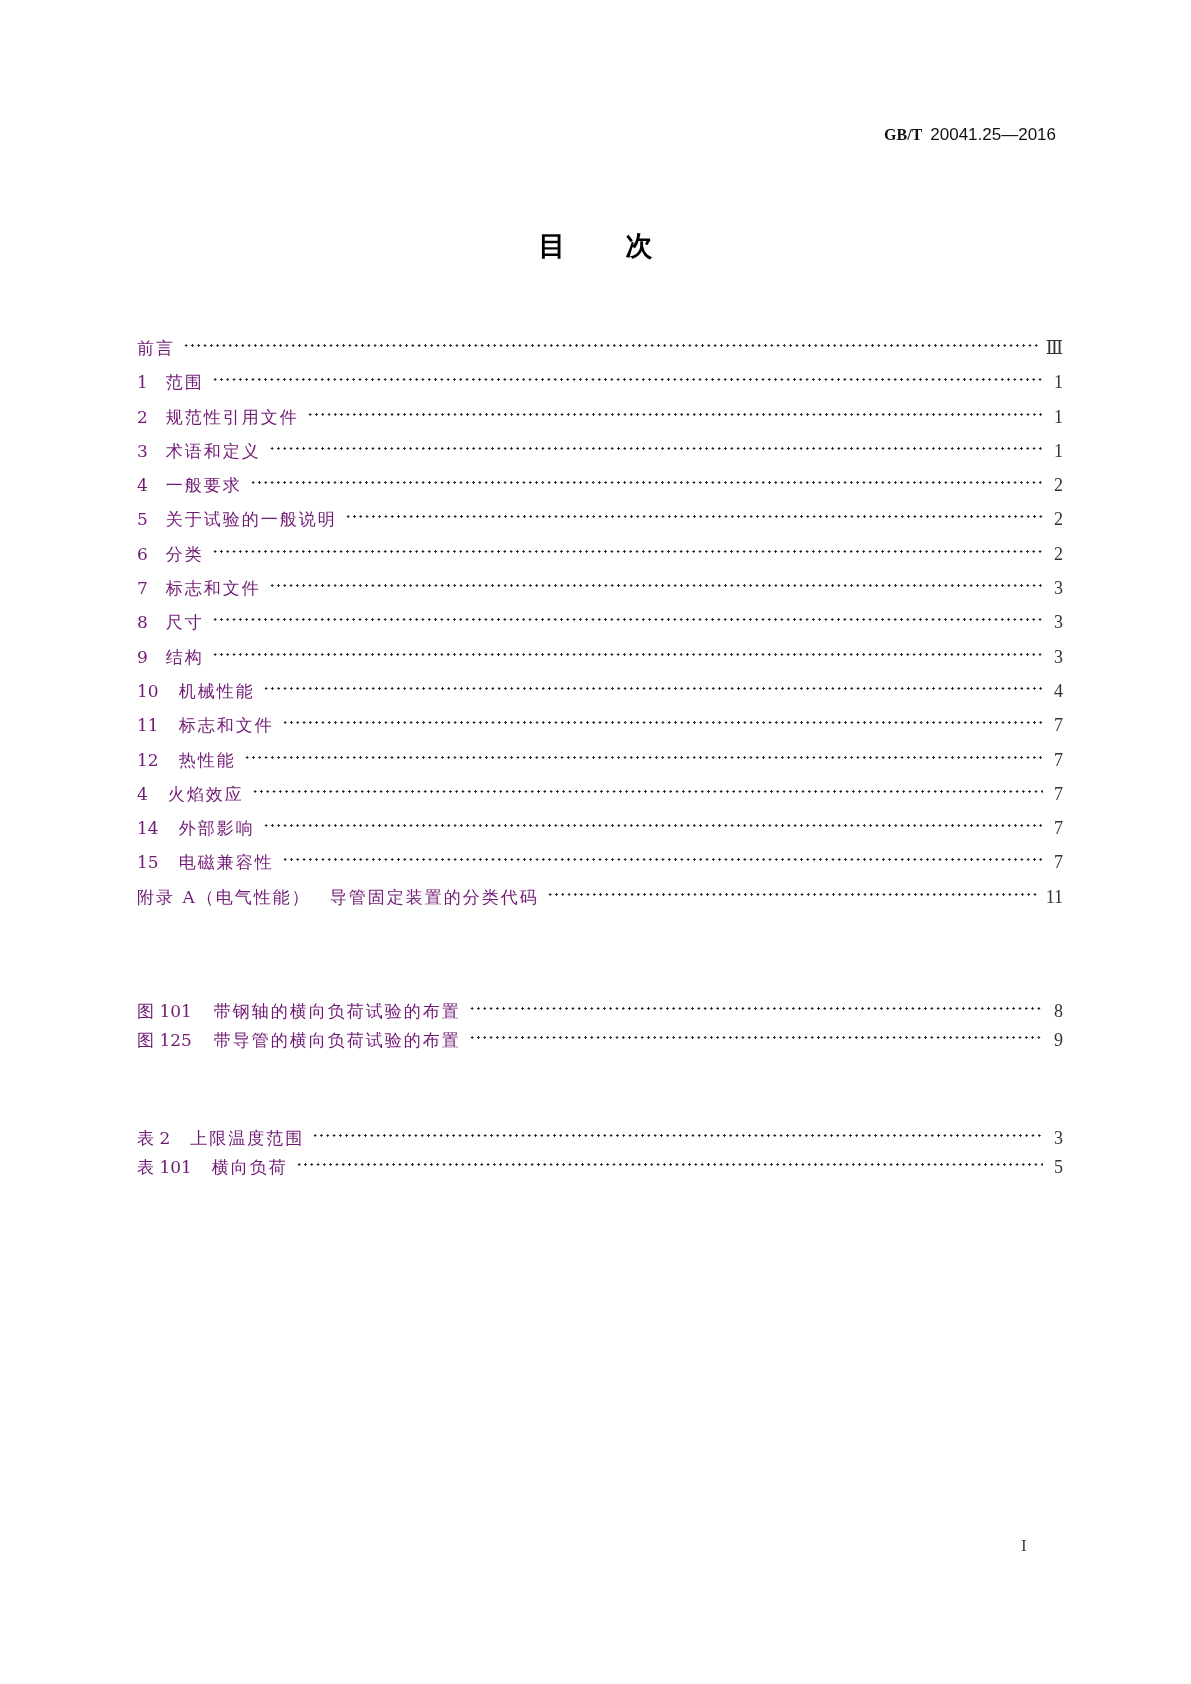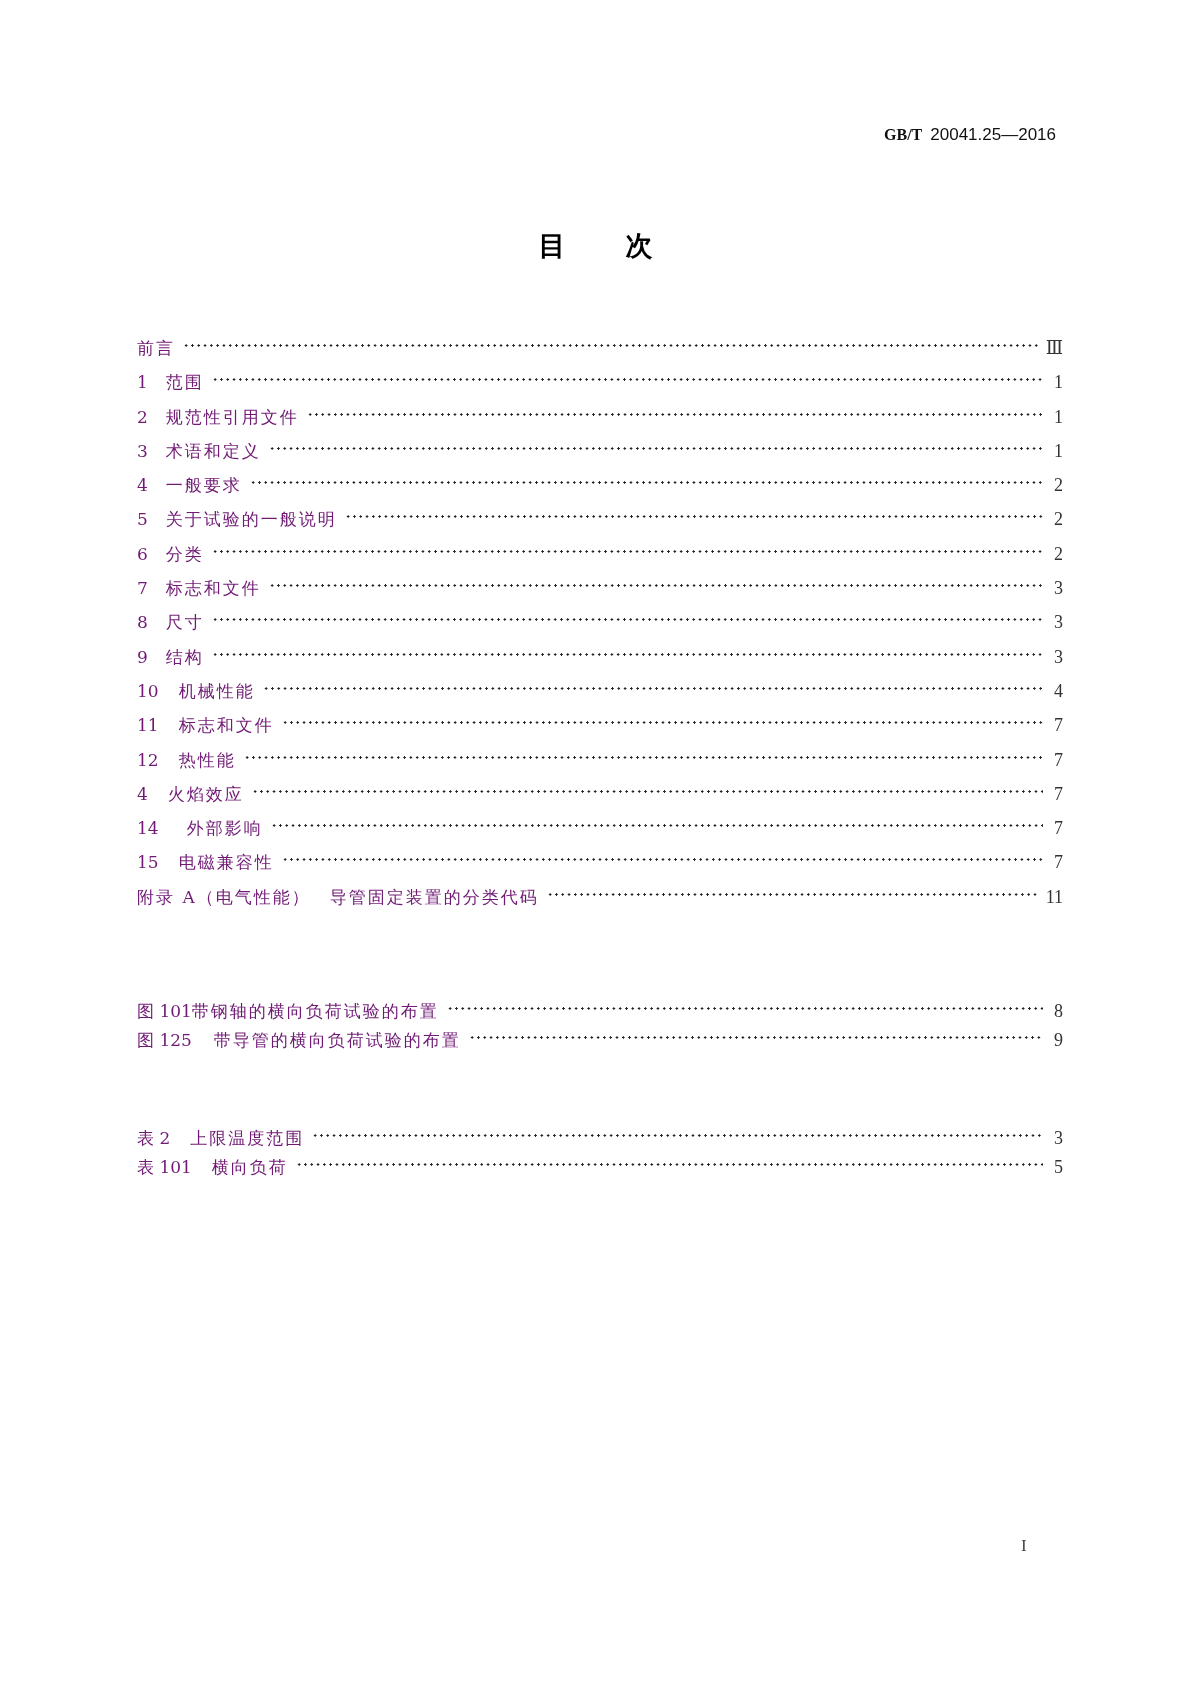--- a/index.html
+++ b/index.html
@@ -180,38 +180,38 @@
       <span class="label"><span class="num-prefix" style="margin-right: 20px;">12</span><span style="letter-spacing: 2px;">热性能</span></span>
       <span class="leader"></span>
       <span class="page">7</span>
     </div>
     <div class="toc-row">
       <span class="label"><span class="num-prefix" style="margin-right: 20px;">4</span><span style="letter-spacing: 2px;">火焰效应</span></span>
       <span class="leader"></span>
       <span class="page">7</span>
     </div>
     <div class="toc-row">
-      <span class="label"><span class="num-prefix" style="margin-right: 28px;">14</span><span style="letter-spacing: 2px;">外部影响</span></span>
+      <span class="label"><span class="num-prefix" style="margin-right: 20px;">14</span><span style="letter-spacing: 2px;">外部影响</span></span>
       <span class="leader"></span>
       <span class="page">7</span>
     </div>
     <div class="toc-row">
       <span class="label"><span class="num-prefix" style="margin-right: 20px;">15</span><span style="letter-spacing: 2px;">电磁兼容性</span></span>
       <span class="leader"></span>
       <span class="page">7</span>
     </div>
     <div class="toc-row">
       <span class="label"><span style="letter-spacing: 2px;">附录 A（电气性能）　导管固定装置的分类代码</span></span>
       <span class="leader"></span>
       <span class="page">11</span>
     </div>
   </div>
 <div class="toc group-figs" id="toc-figs">
     <div class="toc-row">
-      <span class="label"><span class="num-prefix" style="">图 101</span><span style="letter-spacing: 2px;">带钢轴的横向负荷试验的布置</span></span>
+      <span class="label"><span class="num-prefix" style="margin-right: 22px;">图 101</span><span style="letter-spacing: 2px;">带钢轴的横向负荷试验的布置</span></span>
       <span class="leader"></span>
       <span class="page">8</span>
     </div>
     <div class="toc-row">
       <span class="label"><span class="num-prefix" style="margin-right: 22px;">图 125</span><span style="letter-spacing: 2px;">带导管的横向负荷试验的布置</span></span>
       <span class="leader"></span>
       <span class="page">9</span>
     </div>
   </div>
 <div class="toc group-tables" id="toc-tables">

